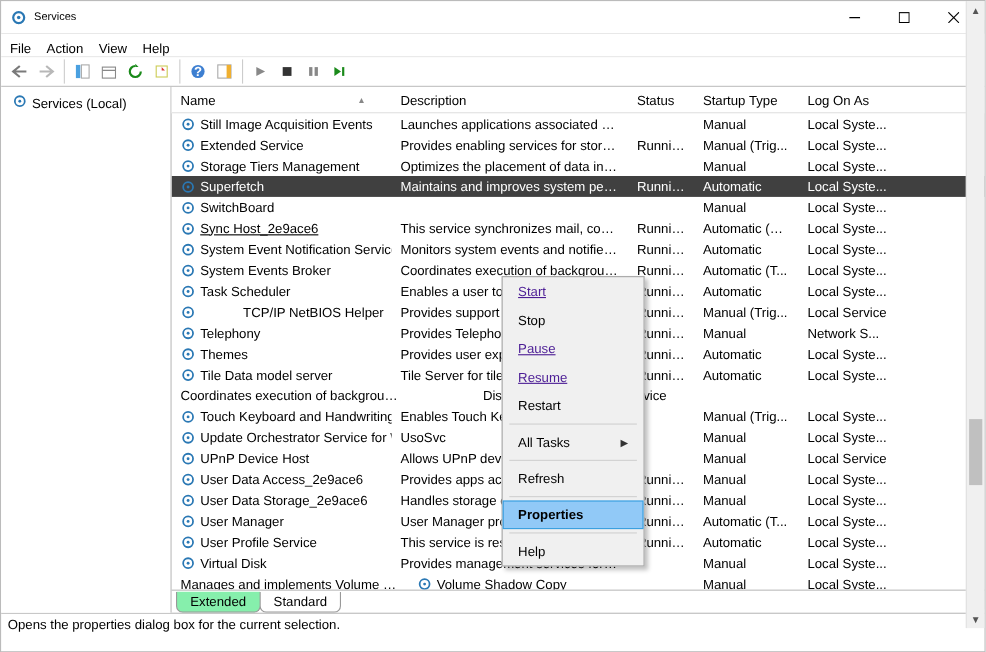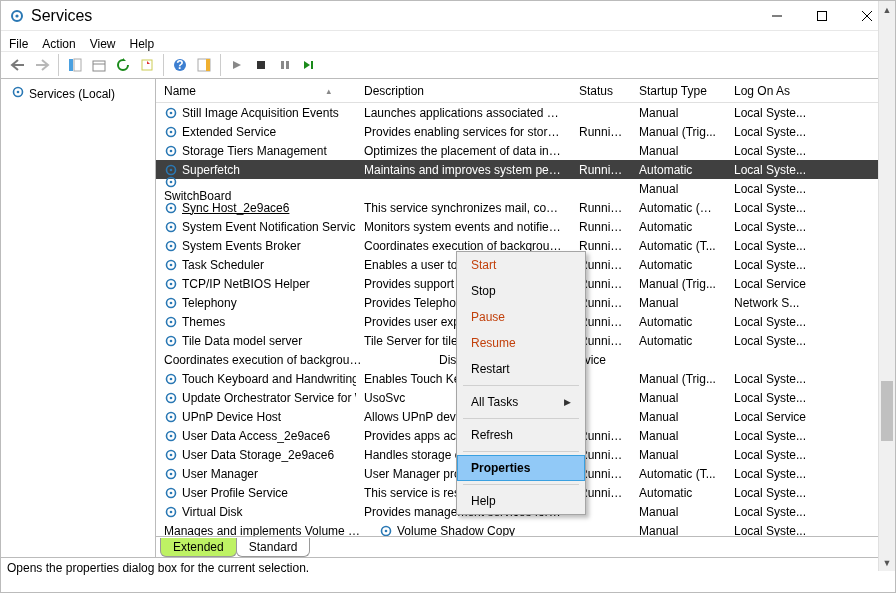--- a/index.html
+++ b/index.html
@@ -1,19 +1,19 @@
 <!DOCTYPE html>
 <html><head>
 <meta charset="utf-8">
 <style>
   * { box-sizing: border-box; margin: 0; padding: 0; font-family: "Segoe UI", Tahoma, sans-serif; font-size: 12px; }
   body { background: #fff; width: 896px; height: 593px; overflow: hidden; border: 1px solid #bbb; position: relative; }
   .titlebar { height: 30px; display: flex; align-items: center; padding: 0 6px 0 8px; border-bottom: 1px solid #e8e8e8; }
   .titlebar .icon { width: 16px; height: 16px; margin-right: 6px; }
-  .titlebar .title { flex: 1; font-size: 16px; color: #000; }
+  .titlebar .title { flex: 1; font-size: 10px; color: #000; }
   .winbtns { display: flex; }
   .winbtn { width: 45px; height: 29px; display: flex; align-items: center; justify-content: center; }
   .menubar { height: 20px; display: flex; gap: 14px; padding: 0 8px; align-items: flex-end; background:#fff;}
   .menubar span { font-size: 12px; color: #000; cursor: default; }
   .toolbar { height: 28px; display: flex; align-items: center; padding: 2px 6px; border-top: 1px solid #e8e8e8; border-bottom: 1px solid #bbb; gap: 2px; background:#fff;}
   .tbbtn { width: 22px; height: 22px; display: flex; align-items: center; justify-content: center; border: 1px solid transparent; }
   .tsep { width: 1px; height: 22px; background: #ccc; margin: 0 3px; }
   .main { display: flex; height: 478px; }
   .sidebar { width: 155px; border-right: 1px solid #bbb; padding: 4px 6px; background:#fff;}
   .side-item { display:flex; align-items:center; gap:4px; padding:2px 4px;}
@@ -26,29 +26,29 @@
   .col-type { width: 95px; }
   .col-log  { flex: 1; }
   .sorticon { margin-left: auto; padding-right: 16px; color:#888; font-size:9px;}
   .rows { flex:1; overflow: hidden; position:relative;}
   .row { display: flex; height: 19px; align-items: center; }
   .row .cell { padding: 0 8px; overflow: hidden; white-space: nowrap; text-overflow: ellipsis; font-size: 12px; }
   .rowicon { display:inline-flex; width:14px; height:14px; margin-right:4px; flex:none;}
   .row.selected { background: #404040; color: #fff; }
   .row.selected .cell { color:#fff; }
   .tabs { height: 21px; border-top: 1px solid #bbb; display:flex; align-items:flex-end; padding-left:4px;}
-  .tab { border: 1px solid #999; border-top:none; border-bottom-left-radius:6px; border-bottom-right-radius:6px; padding: 2px 12px; margin-right:-1px; background:#bef264; font-size:12px;}
+  .tab { border: 1px solid #999; border-top:none; border-bottom-left-radius:6px; border-bottom-right-radius:6px; padding: 2px 12px; margin-right:-1px; background:#86efac; font-size:12px;}
   .tab.active { background:#fff; font-weight:normal; }
   .statusbar { height: 21px; border-top: 1px solid #bbb; display:flex; align-items:center; padding: 0 6px; font-size:12px;}
   .scrollbar { position:absolute; right:0; top:0; bottom:21px; width:17px; background:#f0f0f0; border-left:1px solid #e0e0e0;}
   .scroll-btn { height:17px; display:flex; align-items:center; justify-content:center; background:#f0f0f0; font-size:9px; color:#555;}
   .scroll-thumb { position:absolute; left:2px; right:2px; top:380px; height:60px; background:#c0c0c0; }
   .contextmenu { position:absolute; left:300px; top:172px; width:130px; background:#f0f0f0; border:1px solid #a5a5a5; box-shadow: 3px 3px 4px rgba(0,0,0,0.25); z-index:100;}
   .ctx-item { padding: 6px 14px; font-size:12px; cursor:default; display:flex; align-items:center;}
-  .ctx-item.disabled { color:#c2410c; }
+  .ctx-item.disabled { color:#4c1d95;text-decoration:underline; }
   .ctx-item.highlight { background:#91c9f7; color:#000; outline:1px solid #3aa0e0; outline-offset:-1px;}
   .ctx-item.highlight b { font-weight:bold;}
   .ctx-sep { height:1px; background:#d0d0d0; margin:3px 6px; }
   .ctx-arrow { margin-left:auto; font-size:9px; color:#333;}
   .gear { color:#2a78b4; flex:none;}
 </style>
 </head>
 <body>
 
 <div class="titlebar">
@@ -245,21 +245,21 @@
               </svg>
             </span>
             <span>Superfetch</span>
           </div>
           <div class="cell col-desc">Maintains and improves system perf...</div>
           <div class="cell col-status">Running</div>
           <div class="cell col-type">Automatic</div>
           <div class="cell col-log">Local Syste...</div>
         </div>
         <div class="row">
-          <div class="cell col-name" style="display:flex;align-items:flex-start;flex-direction:column;">
+          <div class="cell col-name" style="display:flex;align-items:flex-start;">
             <span class="rowicon gear">
               <svg viewBox="0 0 14 14" width="14" height="14">
                 <circle cx="7" cy="7" r="4.5" fill="none" stroke="#2a78b4" stroke-width="1.6"></circle>
                 <circle cx="7" cy="7" r="1.3" fill="#2a78b4"></circle>
               </svg>
             </span>
             <span>SwitchBoard</span>
           </div>
           <div class="cell col-desc"></div>
           <div class="cell col-status"></div>
@@ -320,21 +320,21 @@
               </svg>
             </span>
             <span>Task Scheduler</span>
           </div>
           <div class="cell col-desc">Enables a user to configure and sche...</div>
           <div class="cell col-status">Running</div>
           <div class="cell col-type">Automatic</div>
           <div class="cell col-log">Local Syste...</div>
         </div>
         <div class="row">
-          <div class="cell col-name" style="display:flex;align-items:center;">
+          <div class="cell col-name" style="display:flex;align-items:center;gap:39px;">
             <span class="rowicon gear">
               <svg viewBox="0 0 14 14" width="14" height="14">
                 <circle cx="7" cy="7" r="4.5" fill="none" stroke="#2a78b4" stroke-width="1.6"></circle>
                 <circle cx="7" cy="7" r="1.3" fill="#2a78b4"></circle>
               </svg>
             </span>
             <span>TCP/IP NetBIOS Helper</span>
           </div>
           <div class="cell col-desc">Provides support for the NetBIOS ov...</div>
           <div class="cell col-status">Running</div>

